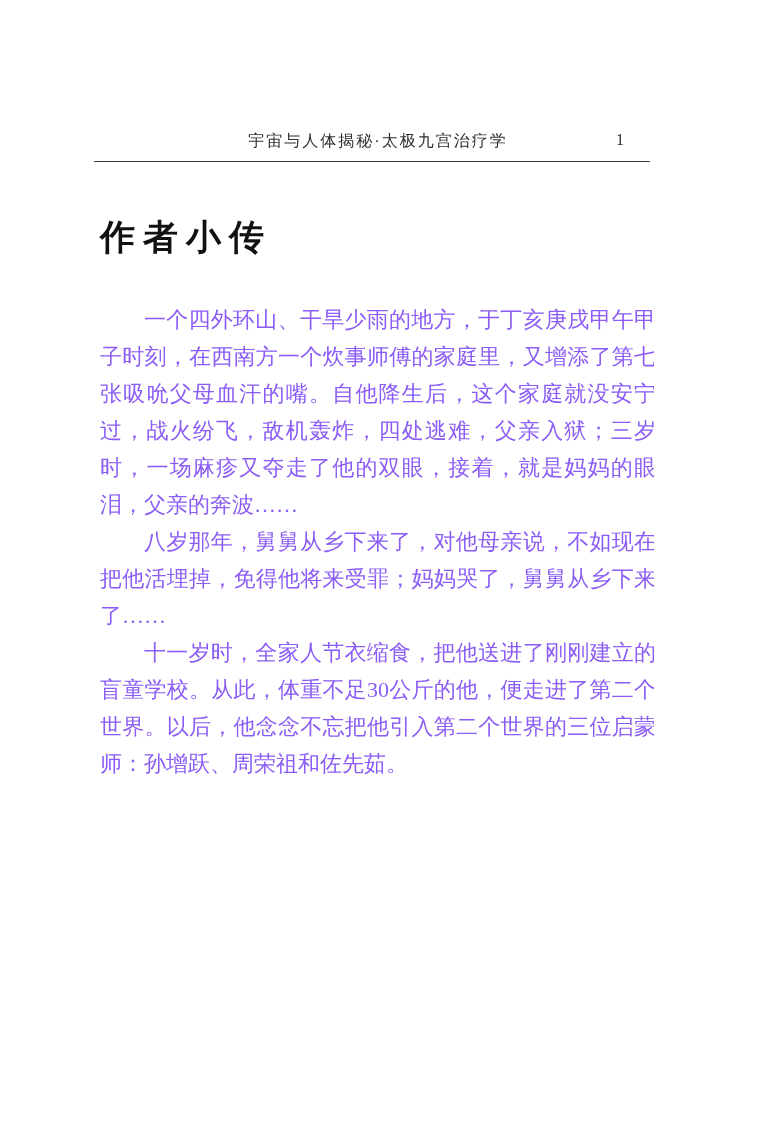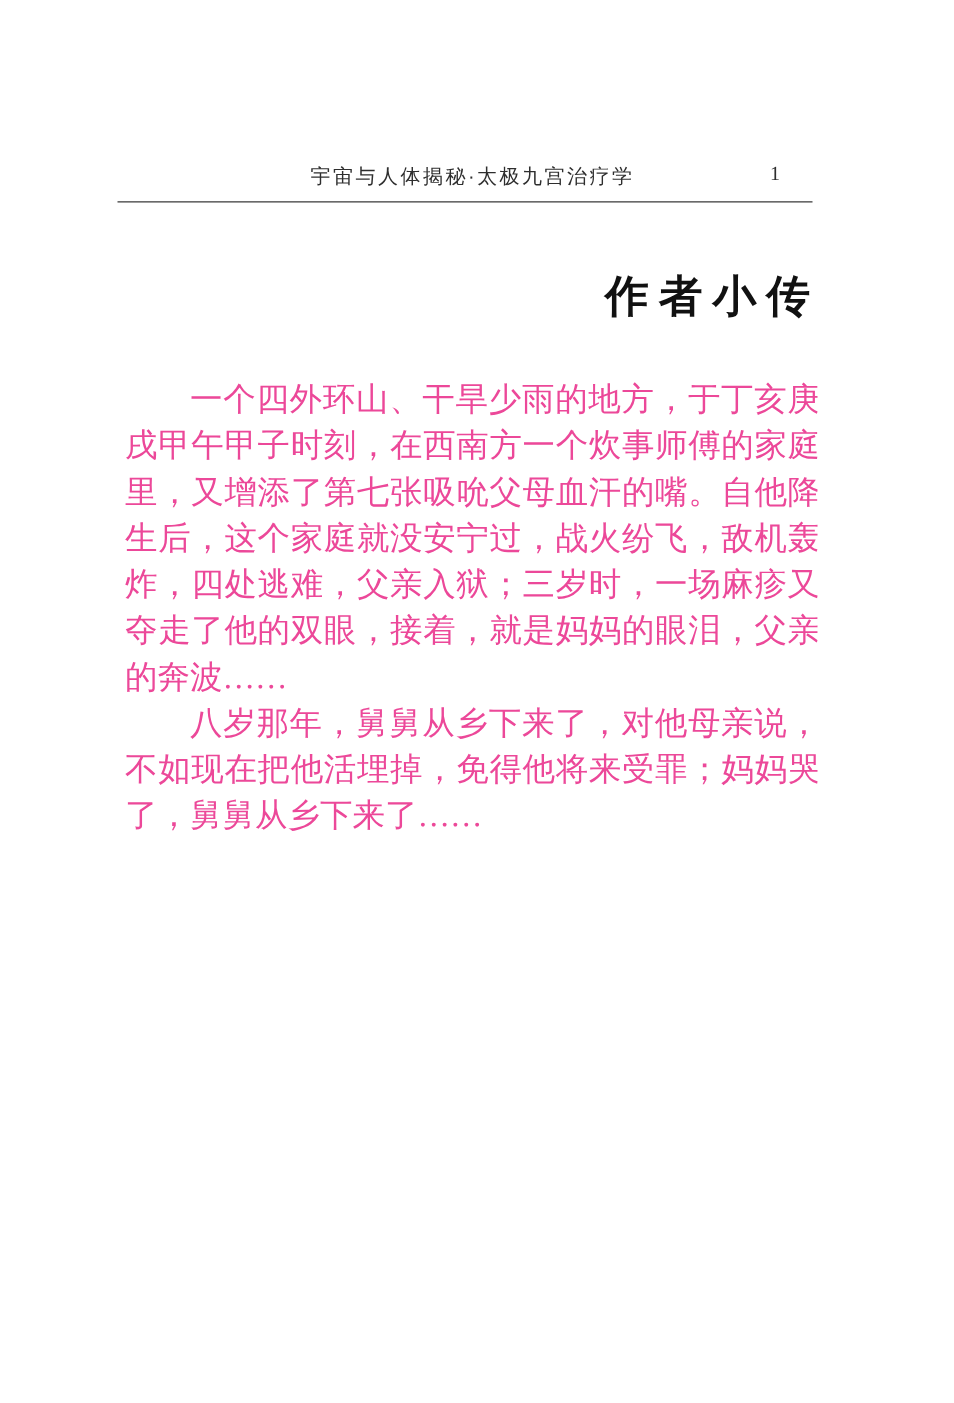--- a/index.html
+++ b/index.html
@@ -43,52 +43,53 @@
     color: #2e2e2e;
   }
   .header-rule {
     border: none;
     border-top: 1.5px solid #3a3a3a;
     margin: 4px 0 0 -6px;
     width: 556px;
   }
   .page-title {
     margin: 52px 0 0 0;
-    text-align: right;
+    text-align: left;
     font-size: 35px;
     font-weight: bold;
     letter-spacing: 8px;
     color: #111111;
     font-family: "Liberation Sans", "DejaVu Sans", sans-serif;
   }
   .body-text {
     margin-top: 40px;
   }
   .body-text p {
     margin: 0;
     text-indent: 2em;
-    font-size: 26px;
+    font-size: 22px;
     line-height: 37px;
     text-align: justify;
-    color: #ec4899;
+    color: #8b5cf6;
   }
 </style>
 </head>
 <body>
 
 <div class="scan-page">
   <div class="content-column">
 
     <div class="running-header">
       <span class="header-title">宇宙与人体揭秘·太极九宫治疗学</span>
       <span class="page-number">1</span>
     </div>
     <hr class="header-rule">
 
     <h1 class="page-title">作者小传</h1>
 
     <div class="body-text">
       <p>一个四外环山、干旱少雨的地方，于丁亥庚戌甲午甲子时刻，在西南方一个炊事师傅的家庭里，又增添了第七张吸吮父母血汗的嘴。自他降生后，这个家庭就没安宁过，战火纷飞，敌机轰炸，四处逃难，父亲入狱；三岁时，一场麻疹又夺走了他的双眼，接着，就是妈妈的眼泪，父亲的奔波……</p>
       <p>八岁那年，舅舅从乡下来了，对他母亲说，不如现在把他活埋掉，免得他将来受罪；妈妈哭了，舅舅从乡下来了……</p>
+      <p>十一岁时，全家人节衣缩食，把他送进了刚刚建立的盲童学校。从此，体重不足30公斤的他，便走进了第二个世界。以后，他念念不忘把他引入第二个世界的三位启蒙师：孙增跃、周荣祖和佐先茹。</p>
     </div>
 
   </div>
 </div>
 
 </body></html>

